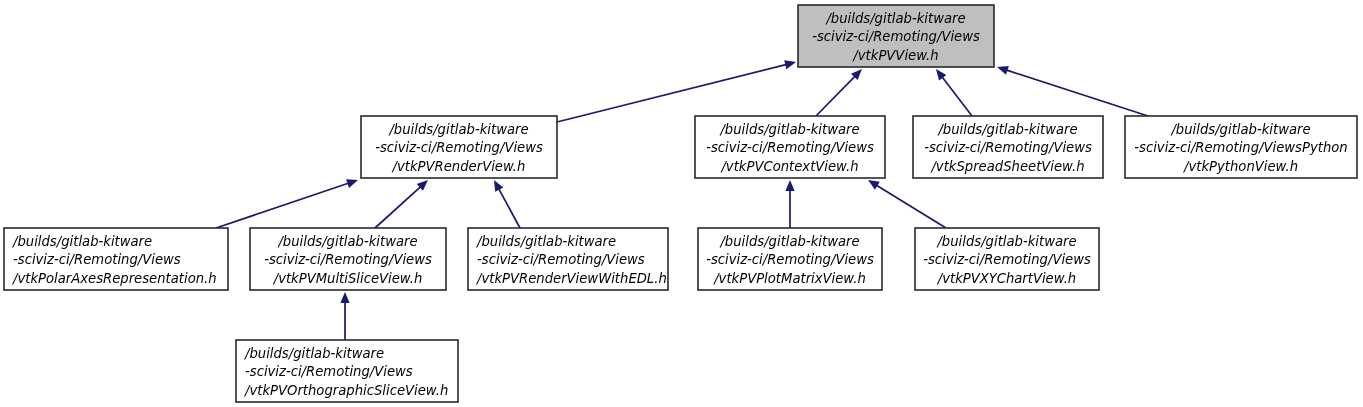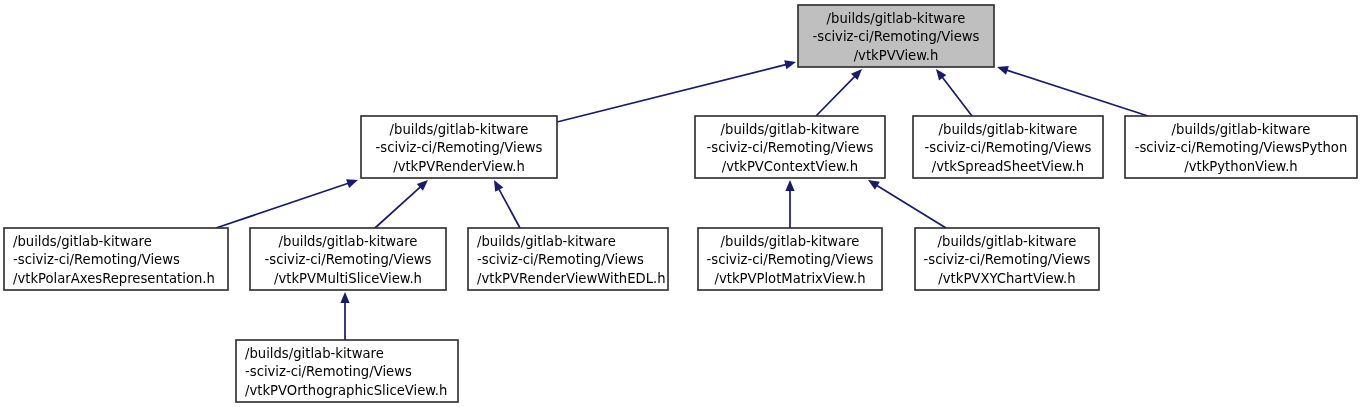--- a/index.html
+++ b/index.html
@@ -10,20 +10,21 @@
   body {
     width: 1363px;
     height: 407px;
     font-family: "DejaVu Sans", "Liberation Sans", sans-serif;
     overflow: hidden;
   }
   #graph-root {
     position: relative;
     width: 1363px;
     height: 407px;
+    font-style: italic;
   }
   svg.graph-canvas {
     position: absolute;
     top: 0;
     left: 0;
     width: 1363px;
     height: 407px;
   }
   .node-box {
     stroke: #2a2a2a;

